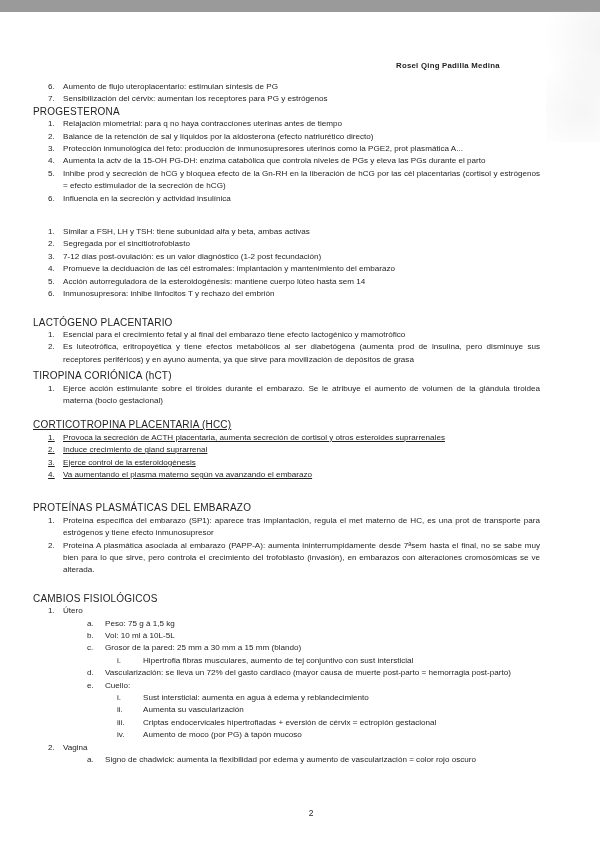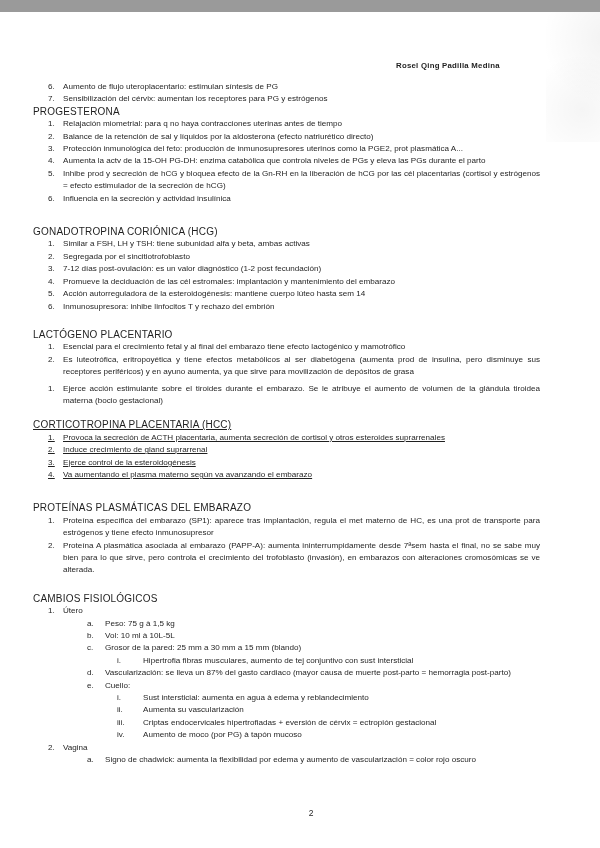--- a/index.html
+++ b/index.html
@@ -91,21 +91,20 @@
         <div class="item l1">
           <span class="marker">5.</span>
           <div class="txt">Inhibe prod y secreción de hCG y bloquea efecto de la Gn-RH en la liberación de hCG por las cél placentarias (cortisol y estrógenos = efecto estimulador de la secreción de hCG)</div>
         </div>
         <div class="item l1">
           <span class="marker">6.</span>
           <div class="txt">Influencia en la secreción y actividad insulínica</div>
         </div>
       </section>
       <section class="sec space-lg">
-        <div class="heading">GONADOTROPINA CORIÓNICA (HCG)</div>
         <div class="item l1">
           <span class="marker">1.</span>
           <div class="txt">Similar a FSH, LH y TSH: tiene subunidad alfa y beta, ambas activas</div>
         </div>
         <div class="item l1">
           <span class="marker">2.</span>
           <div class="txt">Segregada por el sincitiotrofoblasto</div>
         </div>
         <div class="item l1">
           <span class="marker">3.</span>
@@ -129,20 +128,21 @@
         <div class="item l1">
           <span class="marker">1.</span>
           <div class="txt">Esencial para el crecimiento fetal y al final del embarazo tiene efecto lactogénico y mamotrófico</div>
         </div>
         <div class="item l1">
           <span class="marker">2.</span>
           <div class="txt">Es luteotrófica, eritropoyética y tiene efectos metabólicos al ser diabetógena (aumenta prod de insulina, pero disminuye sus receptores periféricos) y en ayuno aumenta, ya que sirve para movilización de depósitos de grasa</div>
         </div>
       </section>
       <section class="sec space-xs">
+        <div class="heading">TIROPINA CORIÓNICA (hCT)</div>
         <div class="item l1">
           <span class="marker">1.</span>
           <div class="txt">Ejerce acción estimulante sobre el tiroides durante el embarazo. Se le atribuye el aumento de volumen de la glándula tiroidea materna (bocio gestacional)</div>
         </div>
       </section>
       <section class="sec space-sm">
         <div class="heading">CORTICOTROPINA PLACENTARIA (HCC)</div>
         <div class="item l1">
           <span class="marker">1.</span>
           <div class="txt">Provoca la secreción de ACTH placentaria, aumenta secreción de cortisol y otros esteroides suprarrenales</div>
@@ -188,21 +188,21 @@
         <div class="item l2">
           <span class="marker">c.</span>
           <div class="txt">Grosor de la pared: 25 mm a 30 mm a 15 mm (blando)</div>
         </div>
         <div class="item l3">
           <span class="marker">i.</span>
           <div class="txt">Hipertrofia fibras musculares, aumento de tej conjuntivo con sust intersticial</div>
         </div>
         <div class="item l2">
           <span class="marker">d.</span>
-          <div class="txt">Vascularización: se lleva un 87% del gasto cardiaco (mayor causa de muerte post-parto = hemorragia post-parto)</div>
+          <div class="txt">Vascularización: se lleva un 72% del gasto cardiaco (mayor causa de muerte post-parto = hemorragia post-parto)</div>
         </div>
         <div class="item l2">
           <span class="marker">e.</span>
           <div class="txt">Cuello:</div>
         </div>
         <div class="item l3">
           <span class="marker">i.</span>
           <div class="txt">Sust intersticial: aumenta en agua à edema y reblandecimiento</div>
         </div>
         <div class="item l3">

